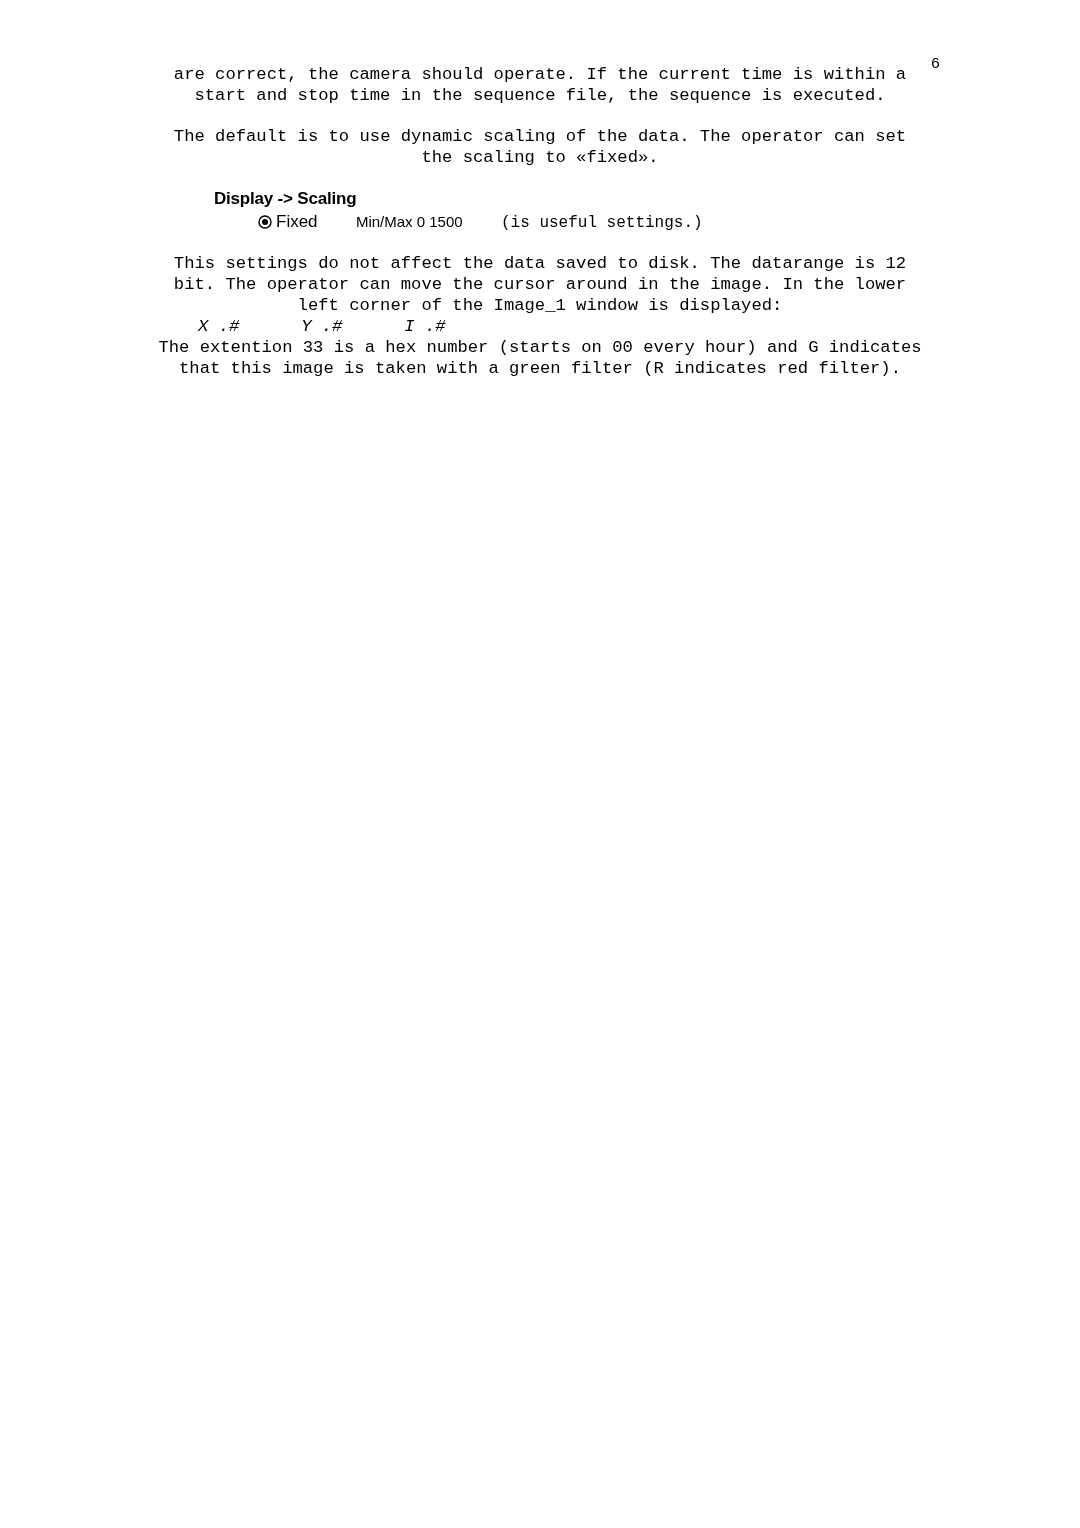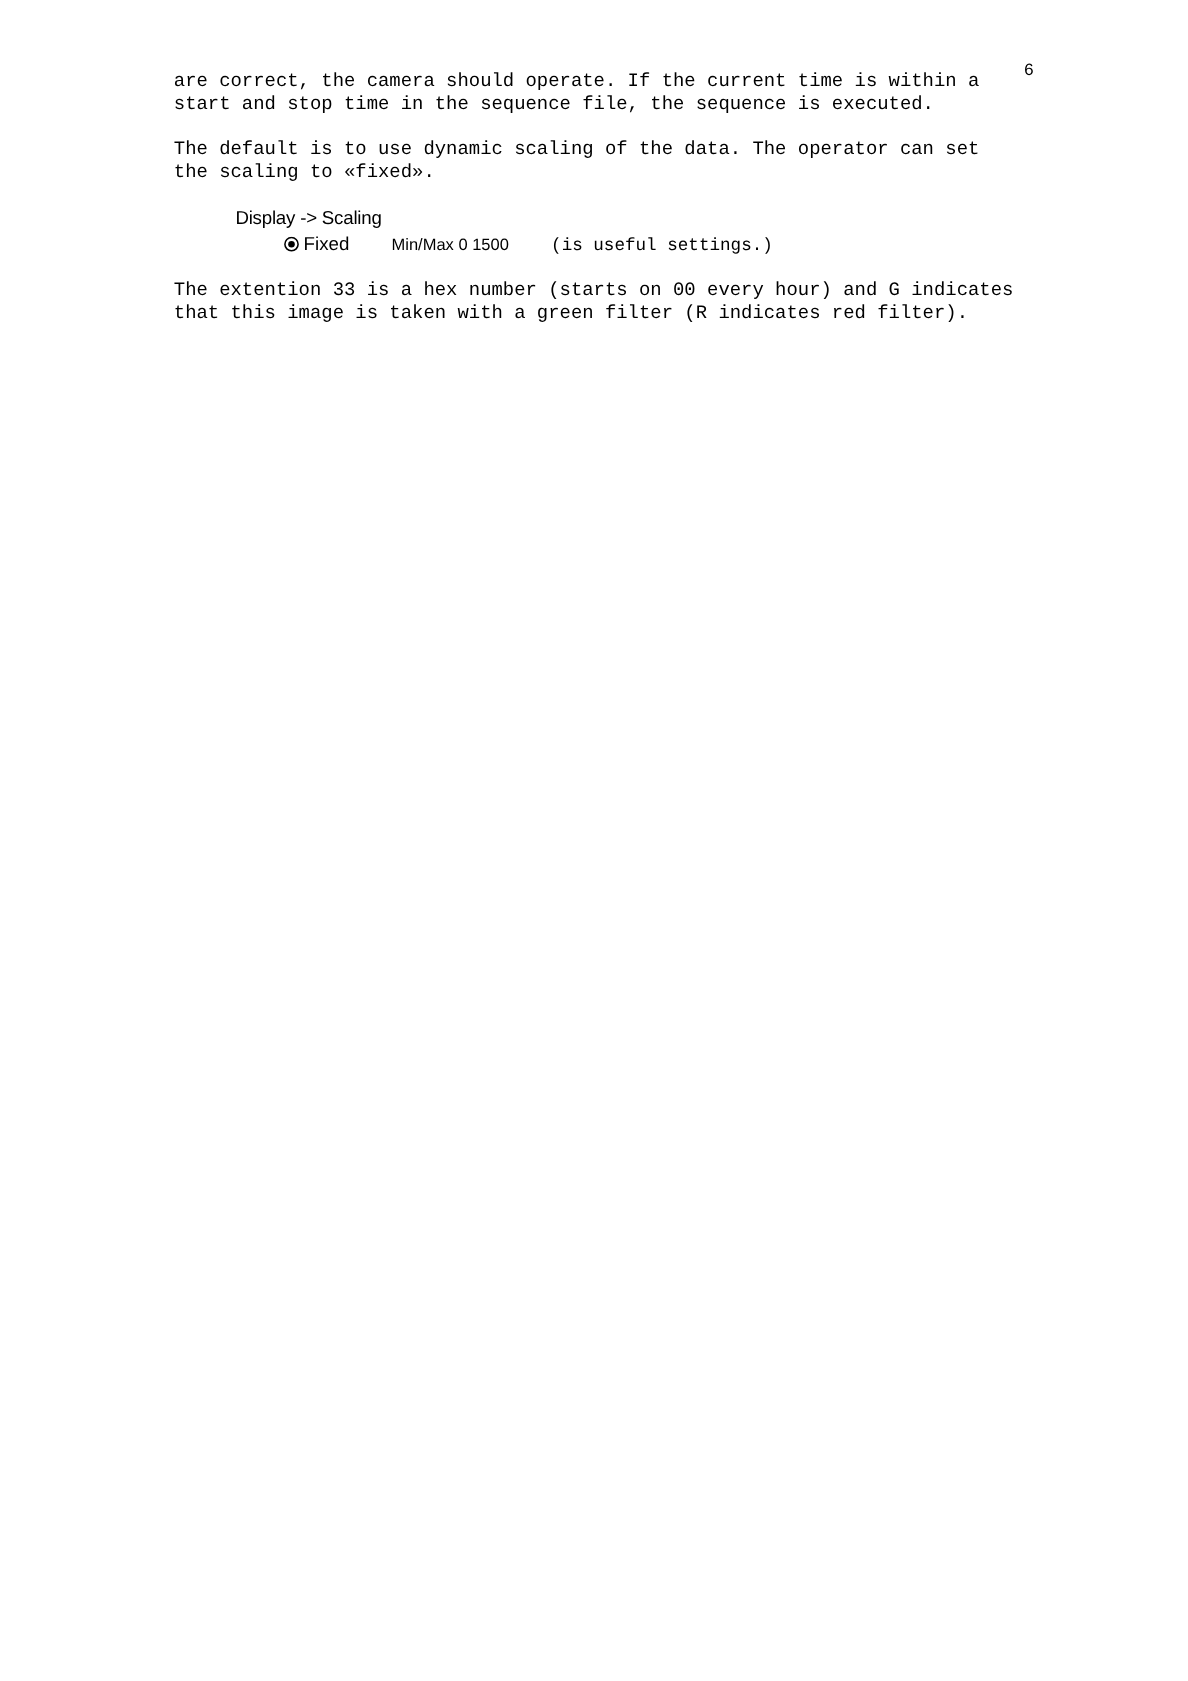--- a/index.html
+++ b/index.html
@@ -22,30 +22,32 @@
     .page-number {
       position: absolute;
       top: 55px;
       right: 140px;
       font-family: "Courier New", Courier, monospace;
       font-size: 15.5px;
     }
     .para {
       margin: 0 0 20px 0;
       white-space: normal;
+      text-align: center;
     }
     .mono { font-family: "Courier New", Courier, monospace; }
     .menu-block {
       margin: 0 0 20px 0;
       padding-left: 56px;
     }
     .menu-line1 {
       font-family: Arial, Helvetica, sans-serif;
       font-size: 17px;
       letter-spacing: -0.2px;
+      font-weight: bold;
     }
     .menu-line2 {
       margin-top: 2px;
       padding-left: 44px;
     }
     .radio {
       display: inline-block;
       vertical-align: -2px;
       width: 14px;
       height: 14px;
@@ -94,17 +96,21 @@
         <svg viewBox="0 0 14 14" width="14" height="14">
           <circle cx="7" cy="7" r="6" fill="none" stroke="#000" stroke-width="1.4"></circle>
           <circle cx="7" cy="7" r="3" fill="#000"></circle>
         </svg>
       </span><span class="fixed-label">Fixed</span>
       <span class="minmax-label">Min/Max 0   1500</span>
       <span class="useful">(is useful settings.)</span>
     </div>
   </div>
 
+  <div class="para" style="margin-bottom:0;">
+    <span class="mono">This settings do not affect the data saved to disk. The datarange is 12 bit. The operator can move the cursor around in the image. In the lower left corner of the Image_1 window is displayed:</span>
+  </div>
+  <div class="mono xyi-line">X .#      Y .#      I .#</div>
 
 
   <p class="para mono">The extention 33 is a hex number (starts on 00 every hour) and G indicates that this image is taken with a green filter (R indicates red filter).</p>
 
 </div>
 
 </body></html>

